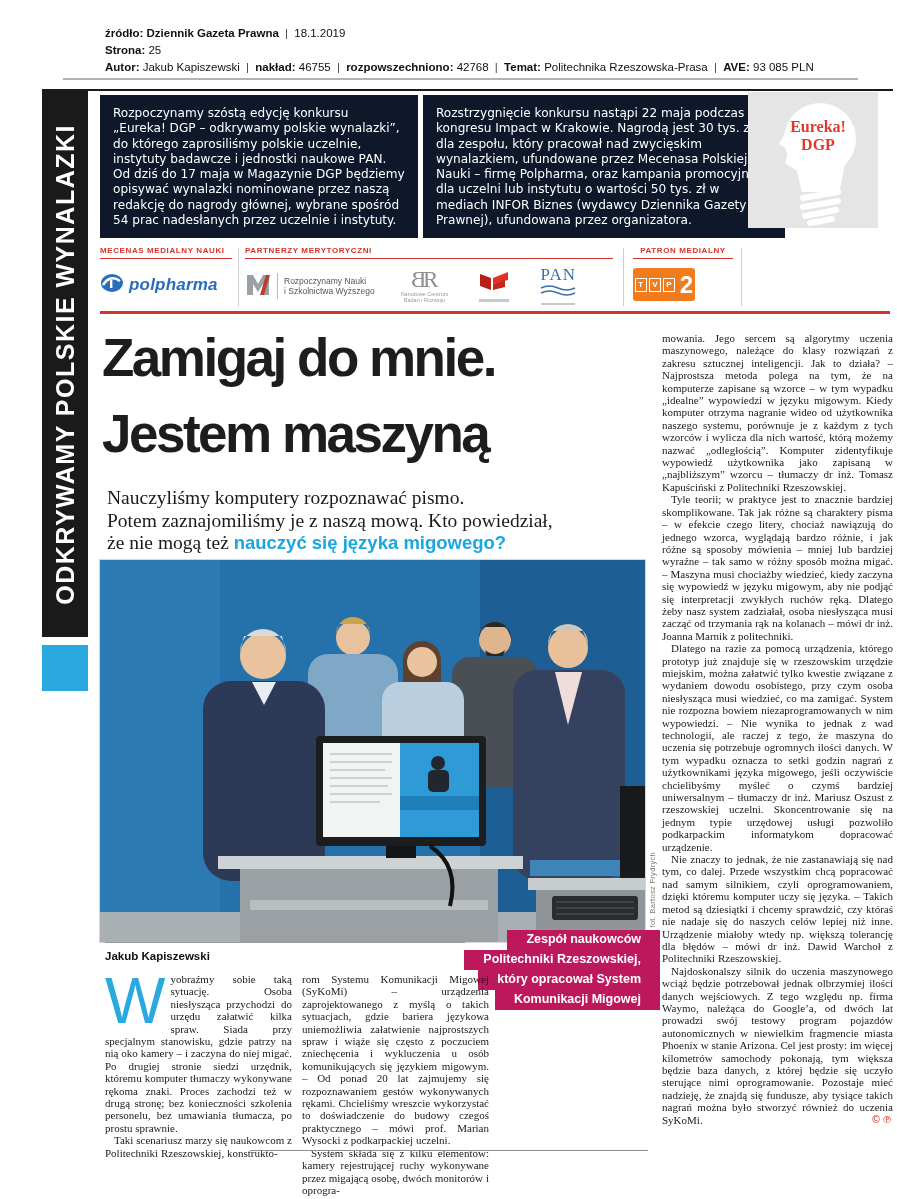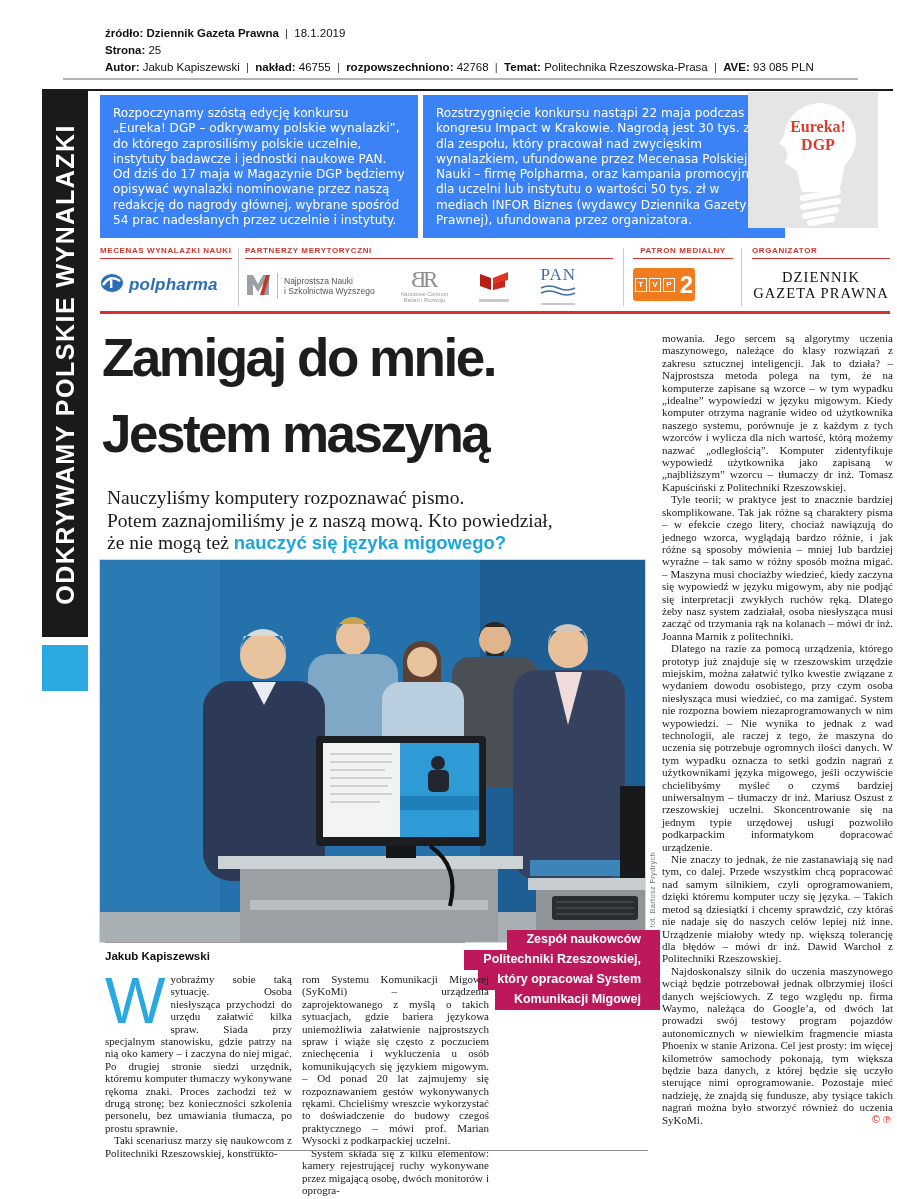--- a/index.html
+++ b/index.html
@@ -11,21 +11,21 @@
   .meta .sep{padding:0 3px;color:#444;}
   .meta-divider{position:absolute;left:63px;top:78px;width:795px;height:2px;background:#b3b3b3;}
   .top-rule{position:absolute;left:42px;top:89px;width:851px;height:2px;background:#1a1a1a;}
   
   .vbar{position:absolute;left:42px;top:91px;width:46px;height:546px;background:#1a1a1a;
         display:flex;align-items:center;justify-content:center;}
   .vbar-text{writing-mode:vertical-rl;transform:rotate(180deg);color:#fff;font-weight:bold;
         font-size:25px;letter-spacing:1.5px;white-space:nowrap;}
   .blue-sq{position:absolute;left:42px;top:645px;width:46px;height:46px;background:#29a9e0;}
   
-  .banner{position:absolute;top:95px;height:143px;background:#3b82f6;color:#fff;
+  .banner{position:absolute;top:95px;height:143px;background:#0f172a;color:#fff;
         box-sizing:border-box;padding:11px 13px;font-family:"DejaVu Sans",sans-serif;
         font-size:12.1px;line-height:15.3px;overflow:hidden;}
   .banner-left{left:100px;width:318px;}
   .banner-right{left:423px;width:362px;}
   .eureka{position:absolute;left:748px;top:92px;width:130px;height:136px;background:#e5e5e5;}
   .eureka svg{display:block;}
   .eureka-text{position:absolute;left:30px;top:26px;width:80px;text-align:center;
         font-family:"Liberation Serif",serif;font-weight:bold;color:#e23a2a;
         font-size:16px;line-height:18px;}
   
@@ -145,21 +145,21 @@
       </g>
     </svg>
     <div class="eureka-text">
       <div>Eureka!</div>
       <div>DGP</div>
     </div>
   </div>
 
   <div class="partners">
     <div class="sec" style="left:100px;width:132px;">
-      <div class="sec-label">MECENAS WYNALAZKI NAUKI</div>
+      <div class="sec-label">MECENAS MEDIALNY NAUKI</div>
       <div class="sec-logos" style="margin-top:12px;">
         <span>
           <svg width="24" height="24" viewBox="0 0 24 24">
             <ellipse cx="12" cy="12" rx="11" ry="9" fill="#2a6db8"></ellipse>
             <path d="M3 14 Q 10 3 20 10" stroke="#fff" stroke-width="2.5" fill="none"></path>
             <rect x="10" y="9" width="2.4" height="8" fill="#fff"></rect>
           </svg>
         </span>
         <span class="polpharma-txt">polpharma</span>
       </div>
@@ -169,21 +169,21 @@
       <div class="sec-label">PARTNERZY MERYTORYCZNI</div>
       <div class="sec-logos" style="margin-top:8px;">
         <span>
           <svg width="26" height="26" viewBox="0 0 26 26">
             <polygon points="2,24 2,4 8,4 13,13 18,4 24,4 24,24 18,24 18,13 13,21 8,13 8,24" fill="#9aa0a5"></polygon>
             <polygon points="15,24 21,4 25,4 19,24" fill="#c0392b"></polygon>
           </svg>
         </span>
         <span class="logo-sep"></span>
         <span class="ministry-txt">
-          <div>Najprostsza Nauki</div>
+          <div>Rozpoczynamy Nauki</div>
           <div>i Szkolnictwa Wyższego</div>
         </span>
         <span class="ncbr">
           <div class="ncbr-big">
             <span class="ncbr-flip">B</span><span>R</span>
           </div>
           <div class="tiny-cap">Narodowe Centrum</div>
           <div class="tiny-cap">Badań i Rozwoju</div>
         </span>
         <span class="patent">
@@ -210,27 +210,20 @@
       <div class="sec-logos" style="margin-top:9px;">
         <div class="tvp">
           <span class="tvp-box">T</span>
           <span class="tvp-box">V</span>
           <span class="tvp-box">P</span>
           <span class="tvp-num">2</span>
         </div>
       </div>
     </div>
     <div class="vsep" style="left:741px;"></div>
-    <div class="sec" style="left:752px;width:138px;">
-      <div class="sec-label">ORGANIZATOR</div>
-      <div class="dgp" style="margin-top:10px;">
-        <div>DZIENNIK</div>
-        <div>GAZETA PRAWNA</div>
-      </div>
-    </div>
   </div>
   <div class="red-rule"></div>
 
   <h1 class="headline" style="margin:0;">
     <div>Zamigaj do mnie.</div>
     <div>Jestem maszyną</div>
   </h1>
 
   <div class="lead">
     <div>Nauczyliśmy komputery rozpoznawać pismo.</div>

